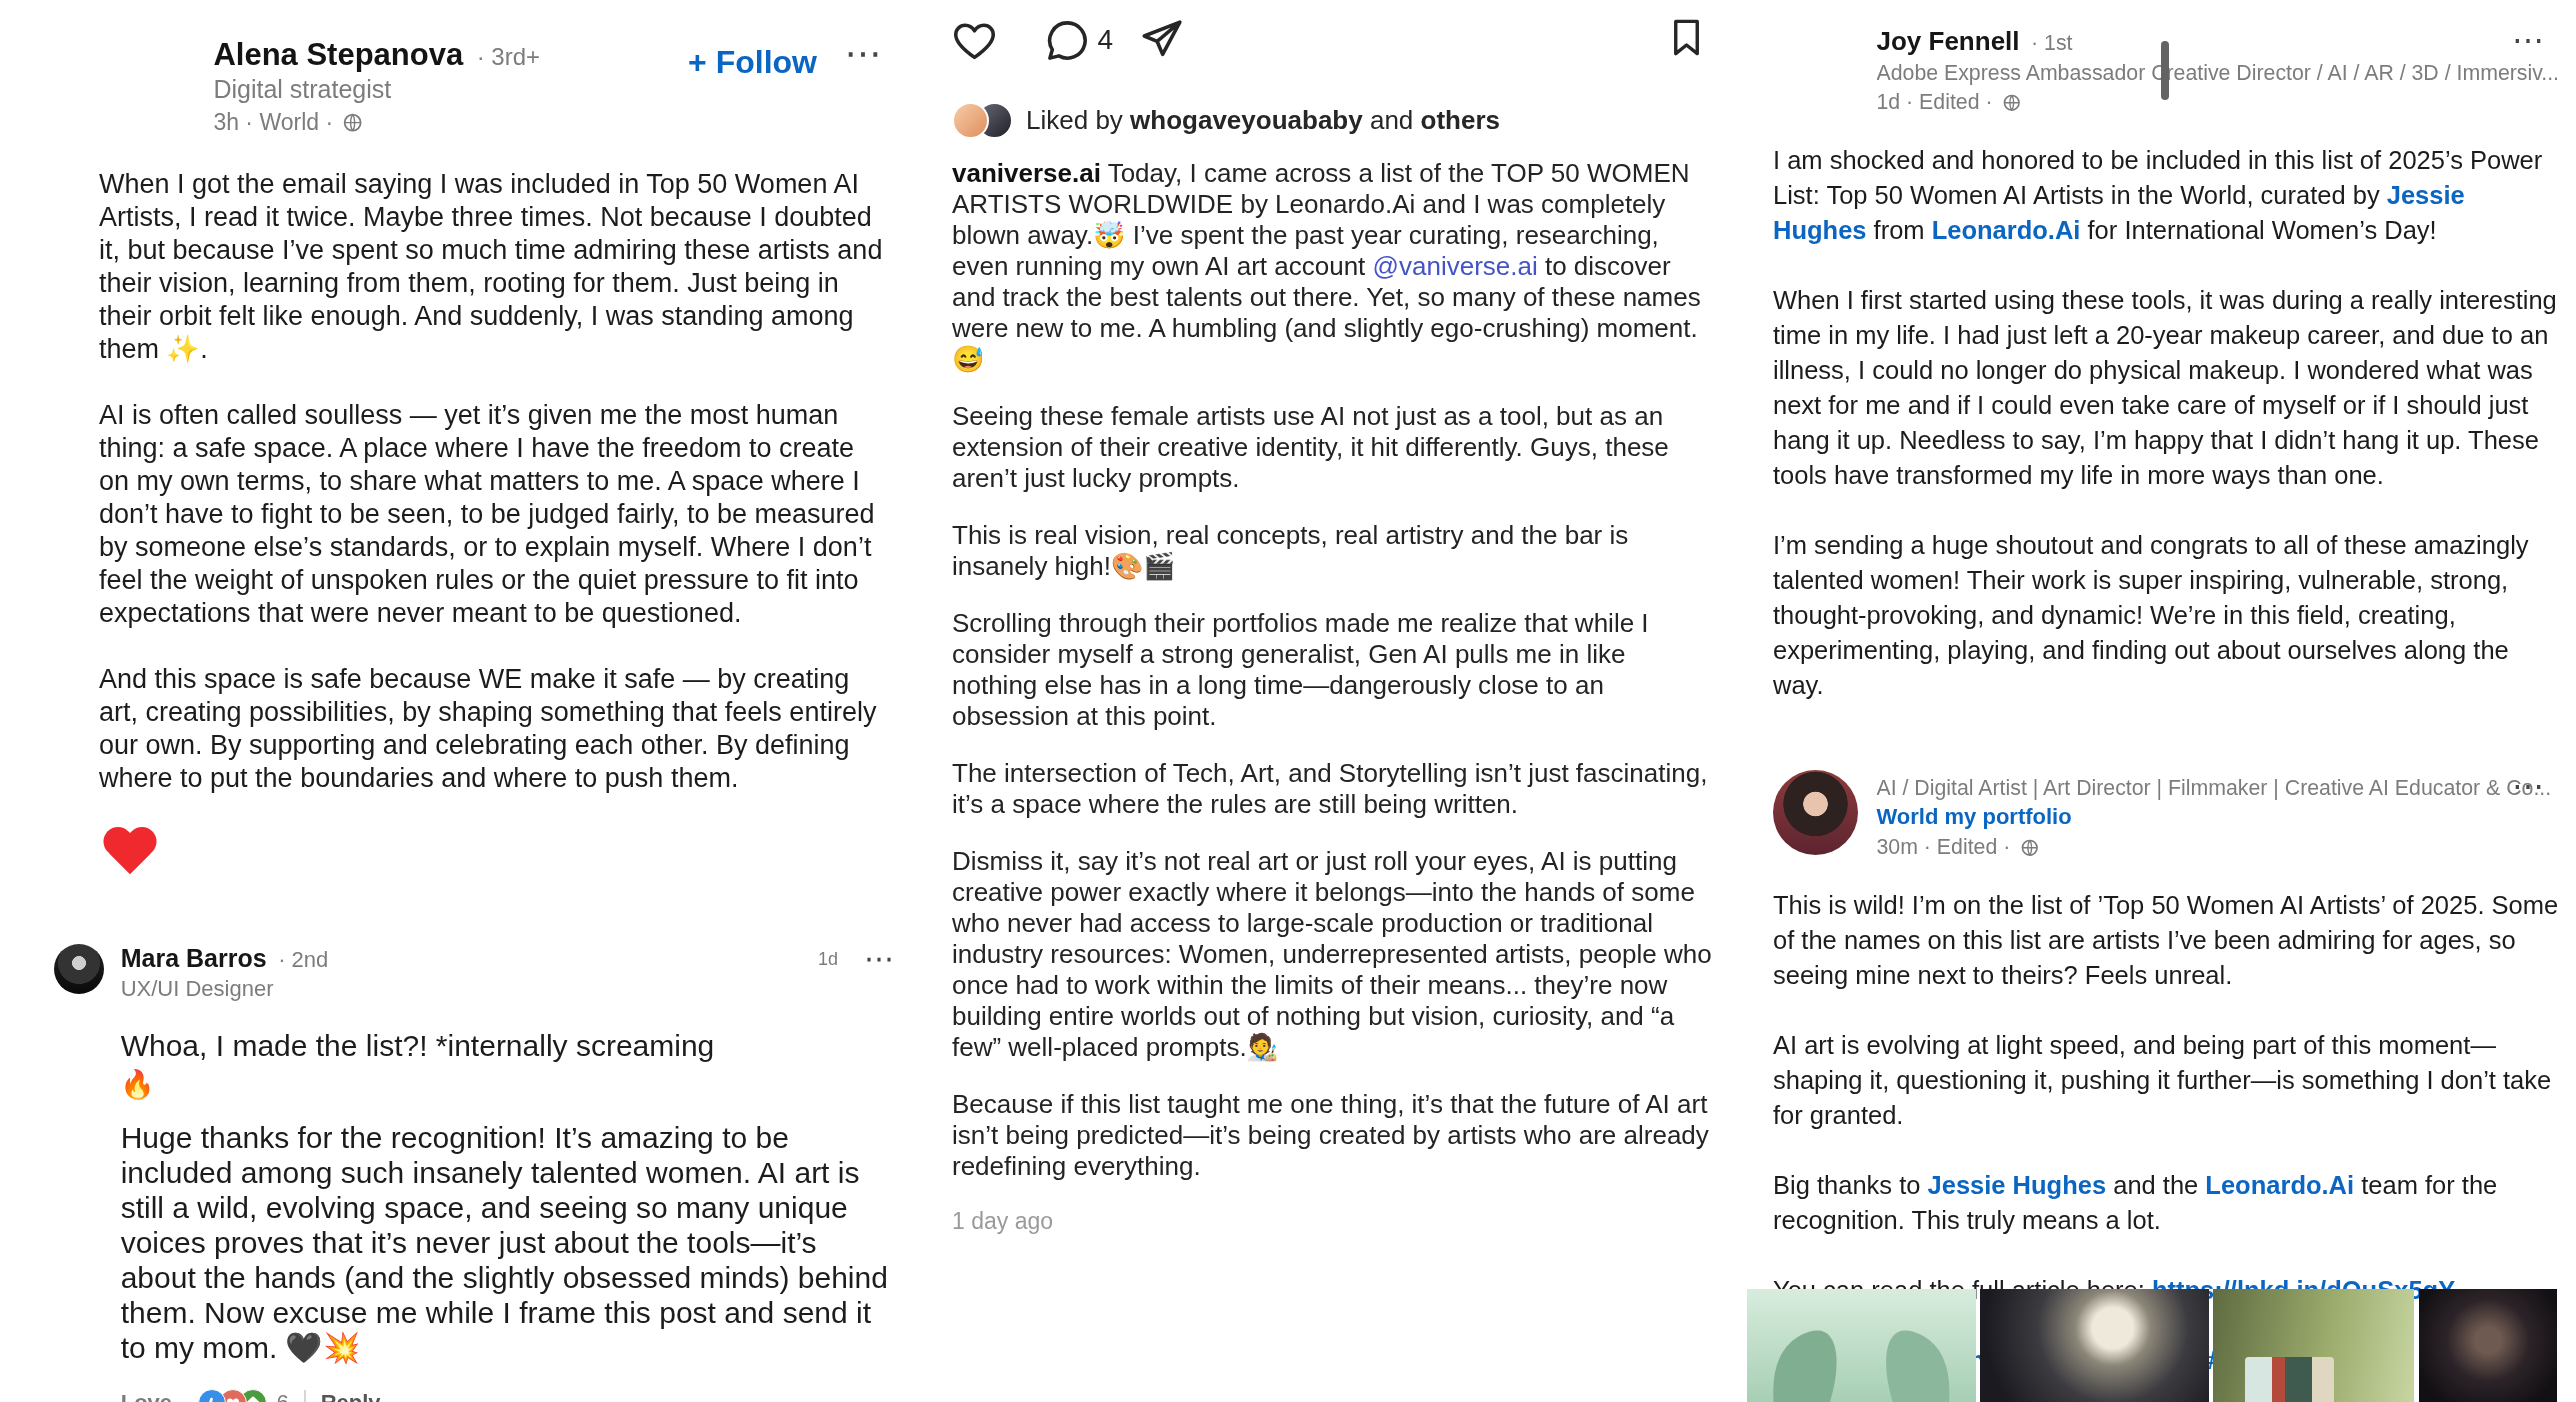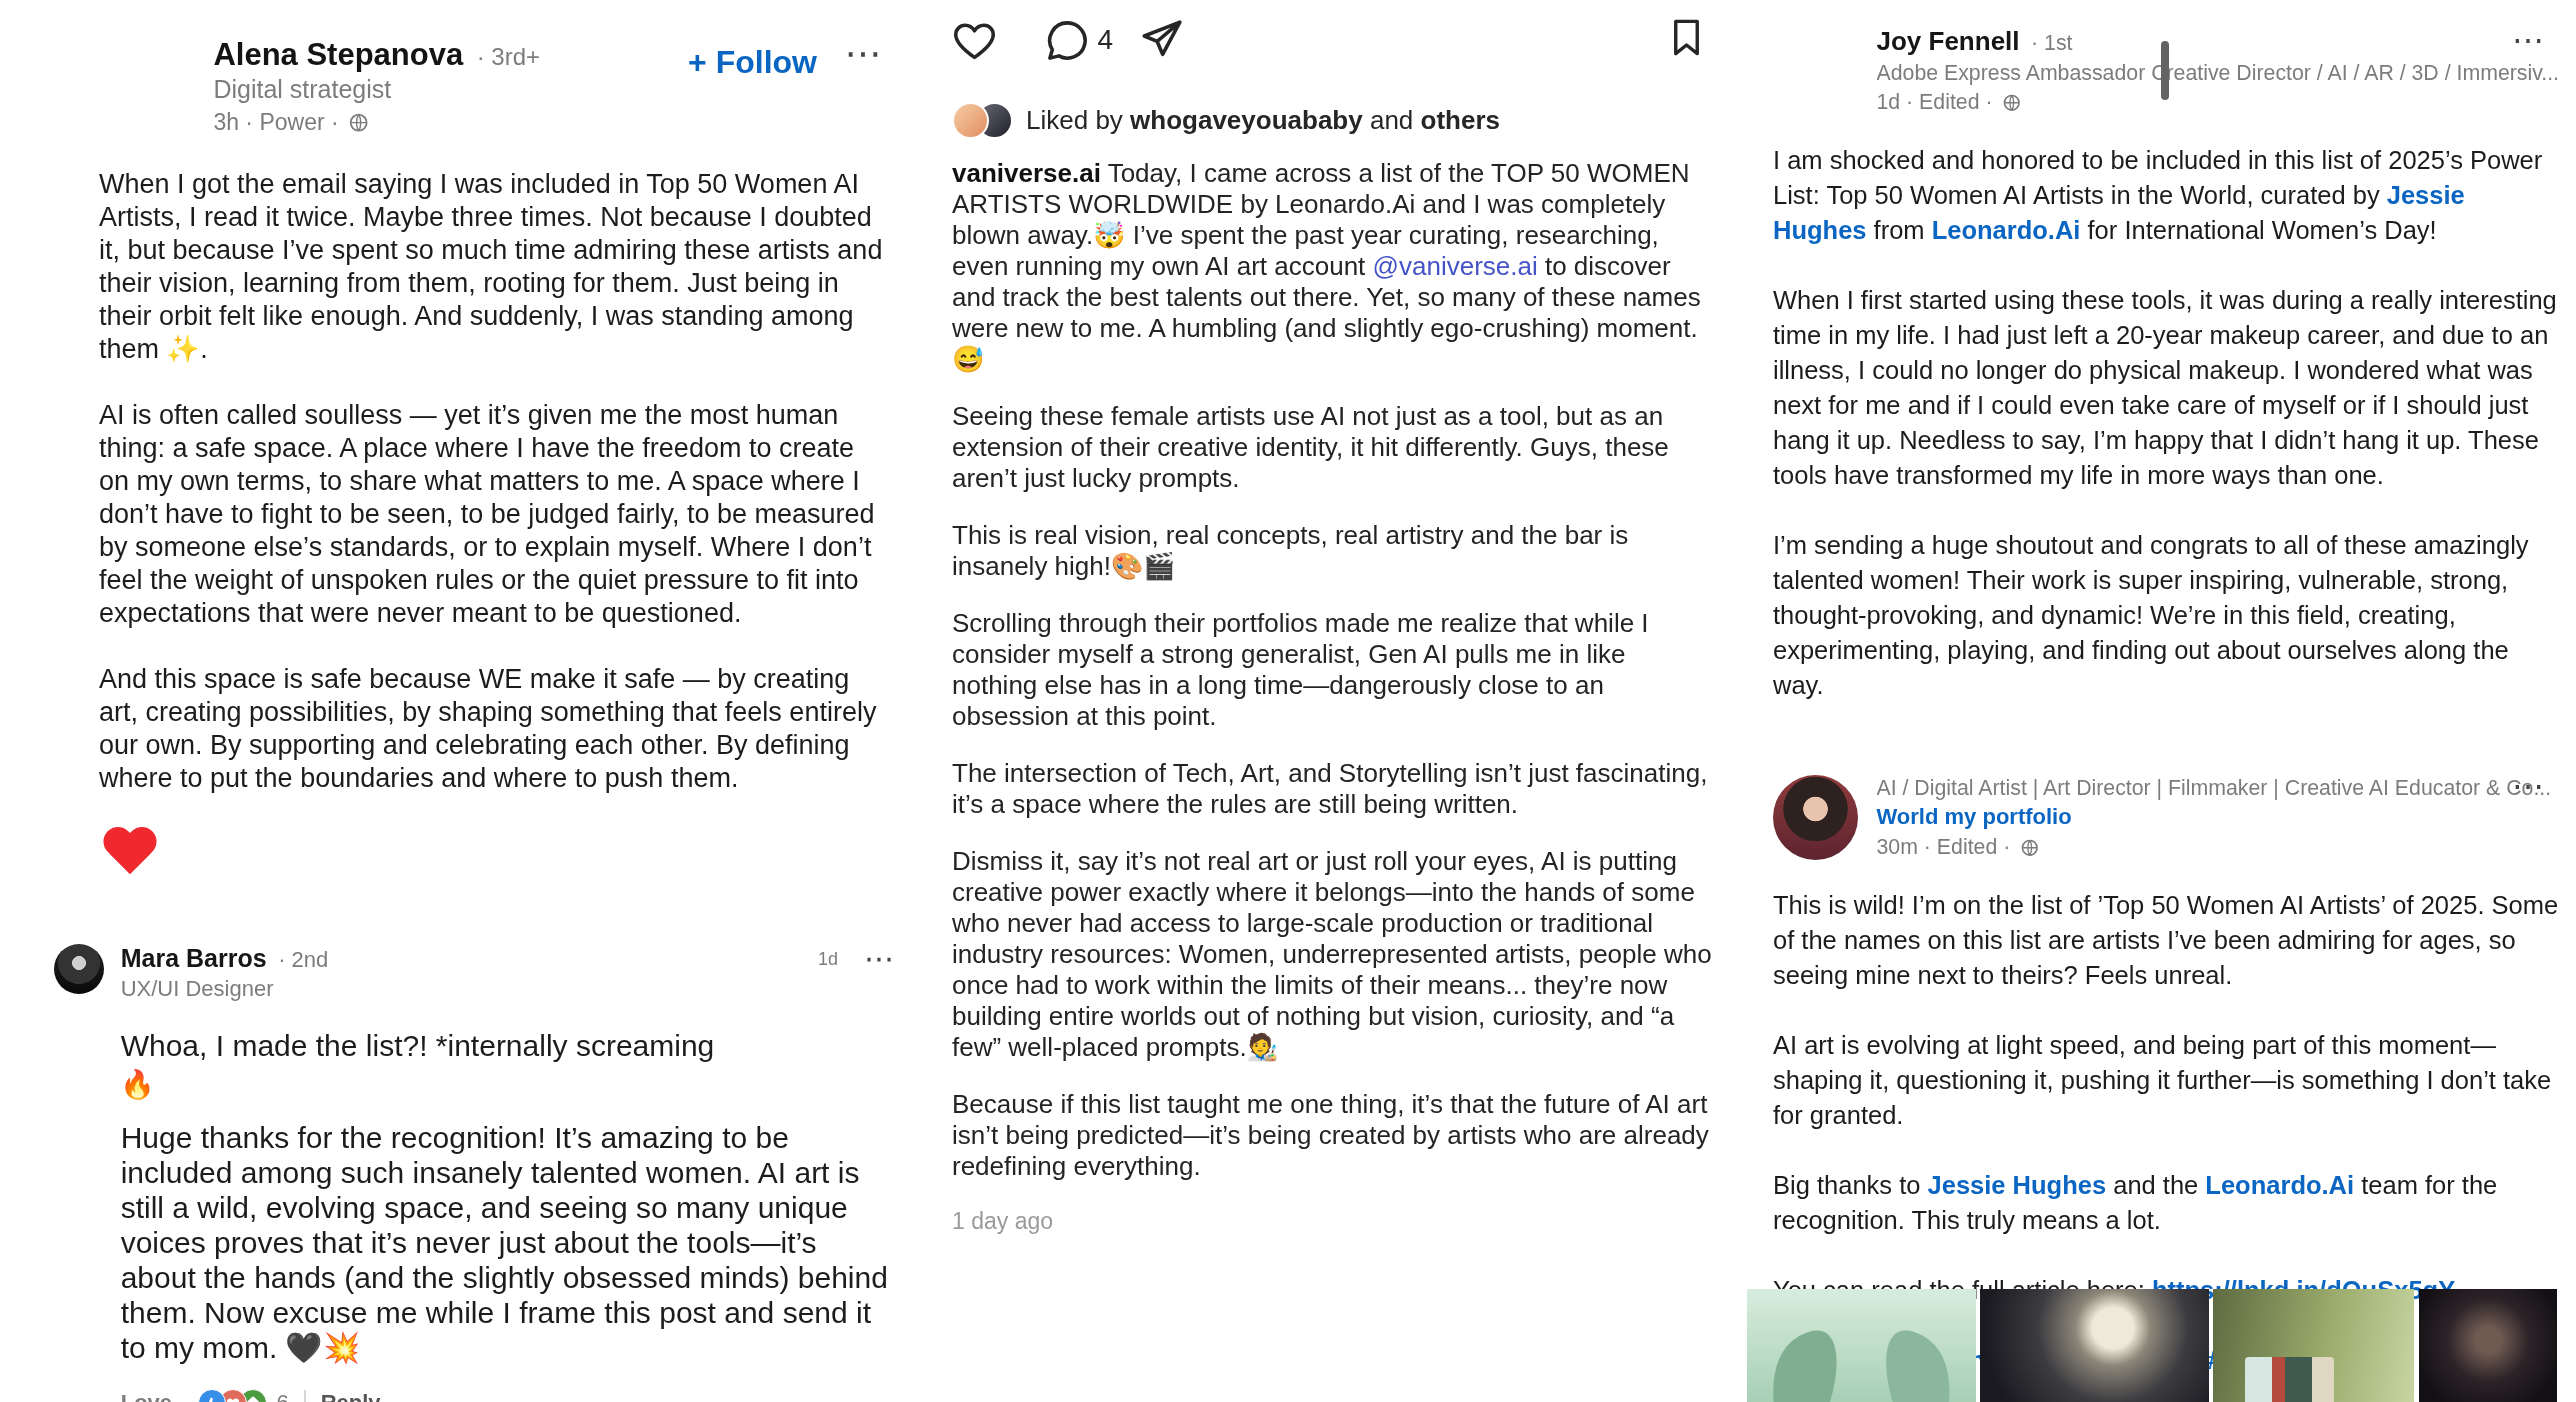--- a/index.html
+++ b/index.html
@@ -109,21 +109,21 @@
   .seg-plain{}
   .seg-bold{font-weight:700;}
   .seg-username{font-weight:700;color:#111;}
   .col2 .seg-mention{color:var(--ig_link);}
   .col3 .seg-link{color:var(--linkedin_blue);font-weight:700;}
 
   
   .col3{position:absolute;left:1747px;top:24px;width:812px;}
   .li-post{position:relative;padding-left:26px;}
   .post-veronika{margin-top:67px;}
-  .li-header{display:flex;align-items:flex-end;}
+  .li-header{display:flex;align-items:flex-start;}
   .li-avatar{width:85px;height:85px;}
   .avatar-joy{
     background:
       radial-gradient(circle at 50% 30%, #e9b astem 0 0),
       radial-gradient(circle at 50% 34%, #e8b08a 0 19%, #b3482b 20% 40%, rgba(0,0,0,0) 41%),
       linear-gradient(180deg,#d9d3cf 0 55%, #33281f 55%);
   }
   .avatar-veronika{
     background:
       radial-gradient(circle at 50% 40%, #e8c4ae 0 18%, #2e2220 19% 48%, rgba(0,0,0,0) 49%),
@@ -161,21 +161,21 @@
     <div class="post-main">
       <header class="post-header">
         <div class="avatar avatar-alena"></div>
         <div class="author-block">
           <div>
             <span class="a-name">Alena Stepanova</span>
             <span class="a-degree">· 3rd+</span>
           </div>
           <div class="a-headline">Digital strategist</div>
           <div class="a-meta">
-            <span>3h · Power ·</span>
+            <span>3h · World ·</span>
             <svg class="globe" width="21.3" height="21.3" viewBox="0 0 24 24">
                 <circle cx="12" cy="12" r="9" fill="none" stroke="#7c7c7c" stroke-width="2"></circle>
                 <path d="M3.4 12h17.2M12 3.2c3 3.6 3 14 0 17.6M12 3.2c-3 3.6-3 14 0 17.6" fill="none" stroke="#7c7c7c" stroke-width="1.6"></path>
               </svg>
           </div>
         </div>
         <button class="follow-btn">+ Follow</button>
         <div class="more-glyph more-top">⋯</div>
       </header>
 

